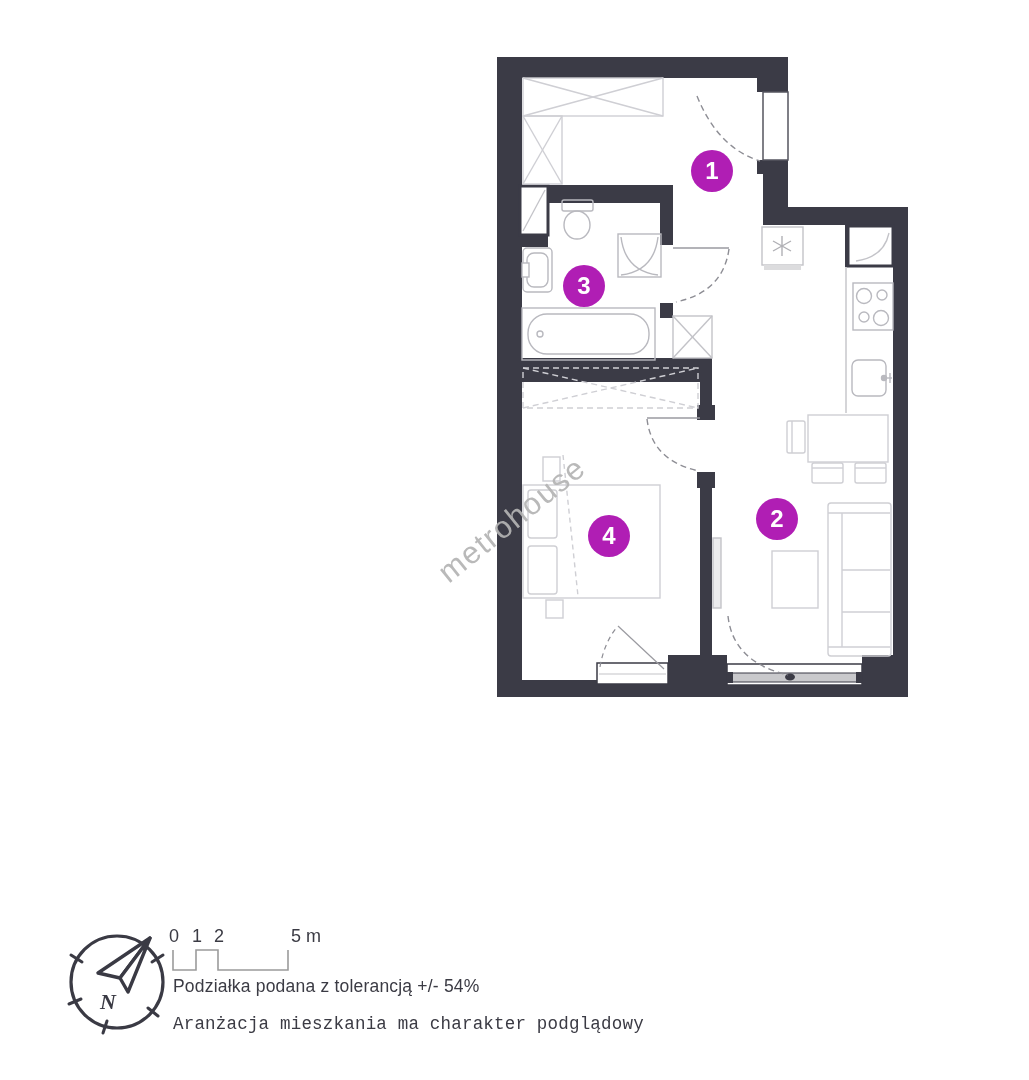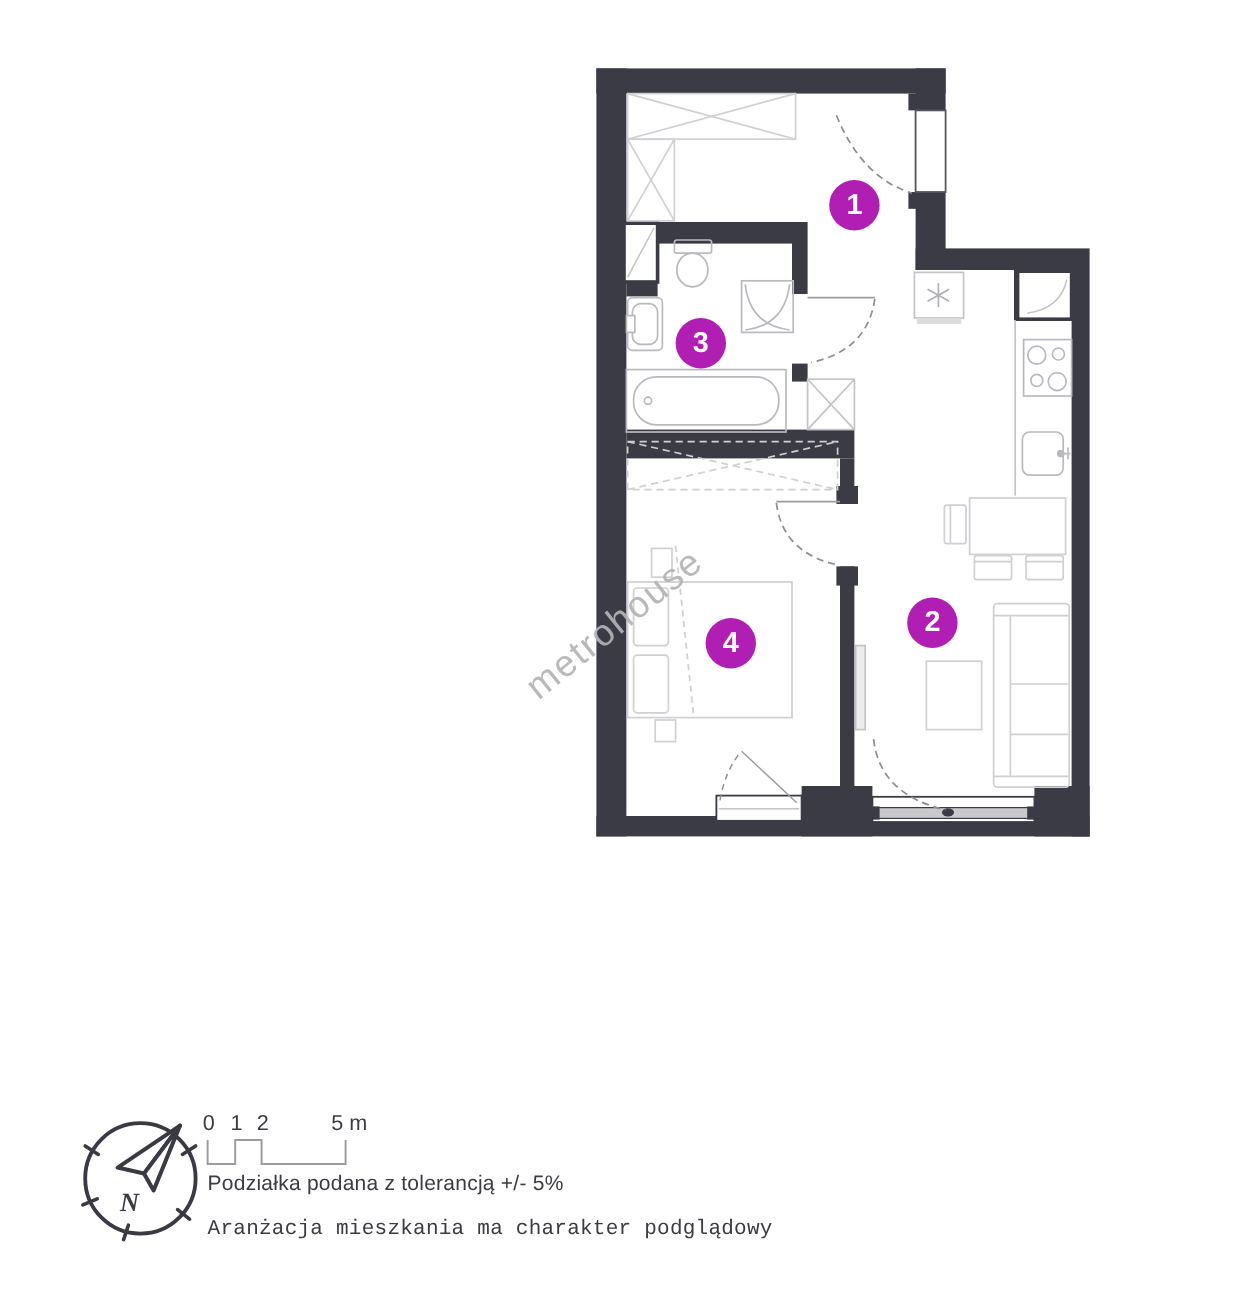--- a/index.html
+++ b/index.html
@@ -12,21 +12,21 @@
               font-family:"Liberation Sans",sans-serif;}
   .badge-1{left:691px;top:150px;}
   .badge-2{left:756px;top:498px;}
   .badge-3{left:563px;top:265px;}
   .badge-4{left:588px;top:515px;}
   .watermark{position:absolute;left:512px;top:520px;transform:translate(-50%,-50%) rotate(-39deg);
              font-size:31px;letter-spacing:1.5px;color:var(--watermark,#b4b4b4);opacity:.92;
              white-space:nowrap;pointer-events:none;}
   .scale-num{position:absolute;top:926px;transform:translateX(-50%);font-size:18px;
              color:var(--text,#3b3b44);}
-  .sn-0{left:174px;} .sn-1{left:197px;} .sn-2{left:219px;} .sn-3{left:291px;text-align:right;}
+  .sn-0{left:174px;} .sn-1{left:197px;} .sn-2{left:219px;} .sn-3{left:306px;text-align:right;}
   .caption{position:absolute;left:173px;font-size:17.5px;color:var(--text,#3b3b44);
            letter-spacing:.2px;white-space:nowrap;}
   .cap-1{top:976px;} .cap-2{top:1014px;font-family:Liberation Mono, monospace;}
 </style>
 </head>
 <body>
 
 <div class="canvas">
 
   <svg class="plan-svg" width="1029" height="1080" viewBox="0 0 1029 1080">
@@ -229,16 +229,16 @@
   <div class="room-badge badge-1">1</div>
   <div class="room-badge badge-2">2</div>
   <div class="room-badge badge-3">3</div>
   <div class="room-badge badge-4">4</div>
 
   <span class="scale-num sn-0">0</span>
   <span class="scale-num sn-1">1</span>
   <span class="scale-num sn-2">2</span>
   <span class="scale-num sn-3">5 m</span>
 
-  <div class="caption cap-1">Podziałka podana z tolerancją +/- 5%</div>
+  <div class="caption cap-1">Podziałka podana z tolerancją +/- 54%</div>
   <div class="caption cap-2">Aranżacja mieszkania ma charakter podglądowy</div>
 
 </div>
 
 </body></html>

